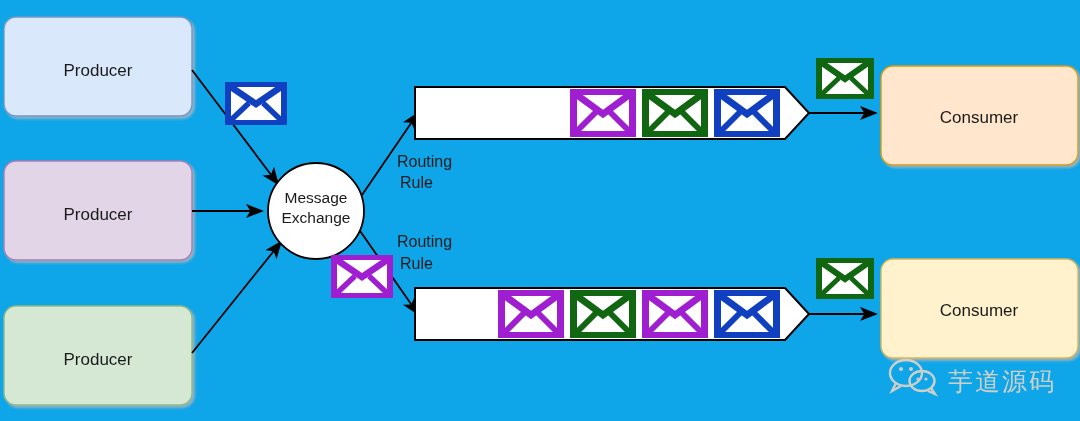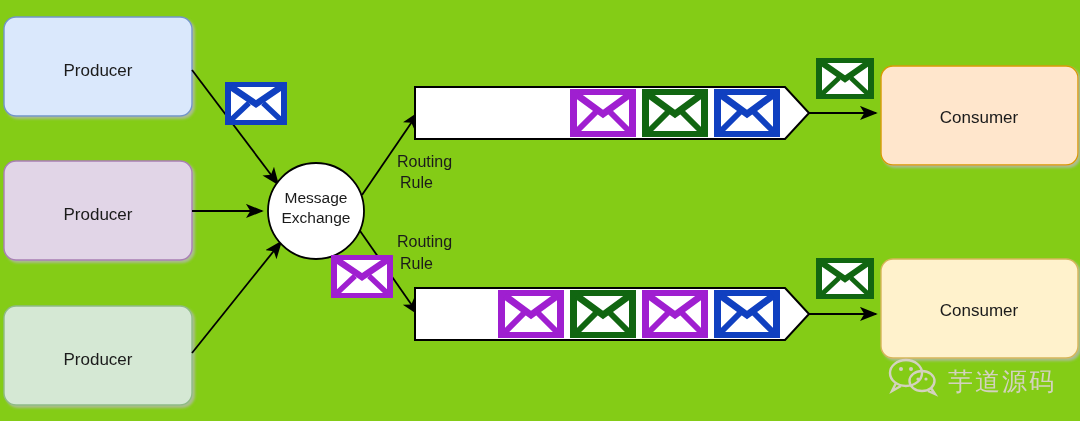--- a/index.html
+++ b/index.html
@@ -7,21 +7,21 @@
     padding: 0;
     background: #ffffff;
   }
   body {
     font-family: "Liberation Sans", sans-serif;
   }
   #canvas {
     position: relative;
     width: 1080px;
     height: 421px;
-    background: #84cc16;
+    background: #0ea5e9;
     overflow: hidden;
   }
   #diagram-svg {
     position: absolute;
     left: 0;
     top: 0;
     width: 1080px;
     height: 421px;
   }
   .node-label {

